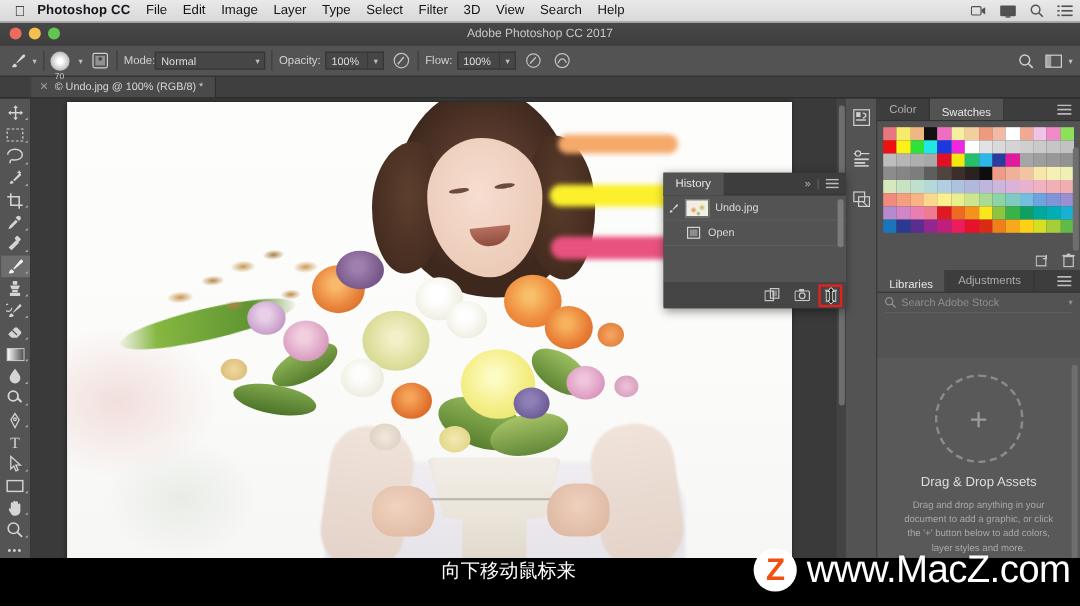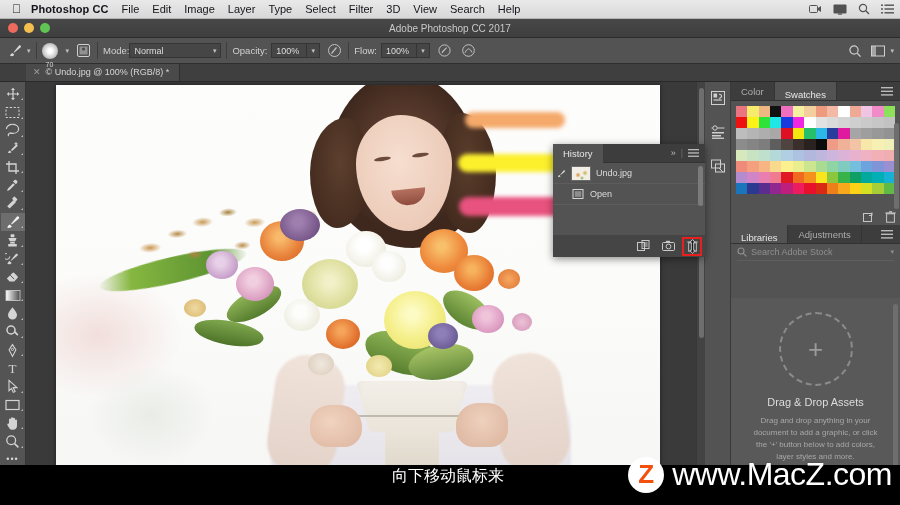--- a/index.html
+++ b/index.html
@@ -449,21 +449,21 @@
     background: rgba(40,40,40,.92);
     display: flex; align-items: center; gap: 10px;
     padding-left: 22px;
     font-size: 8.5px; color: #b9b9b9;
     z-index: 22;
   }
   .sb-sep { width: 1px; height: 10px; background: #555; }
 
   
   .subtitle {
-    position: absolute; left: 392px; bottom: 18px;
+    position: absolute; left: 368px; bottom: 18px;
     font-size: 16px; color: #ffffff;
     font-family: "DejaVu Sans", sans-serif;
     text-shadow: 0 1px 2px rgba(0,0,0,.9);
     z-index: 70;
   }
   .watermark {
     position: absolute; right: 8px; bottom: 12px;
     display: flex; align-items: center; gap: 8px;
     z-index: 70;
   }

